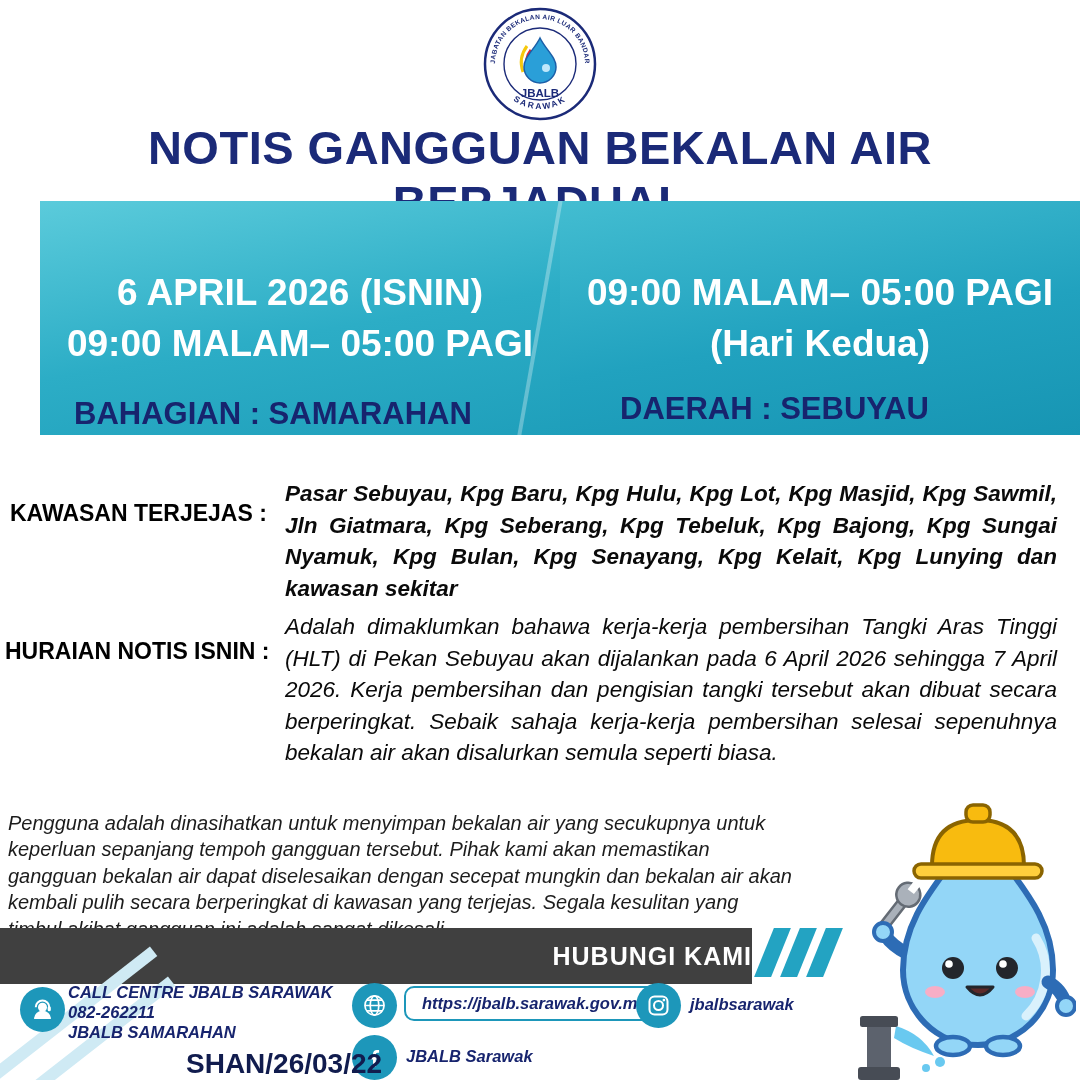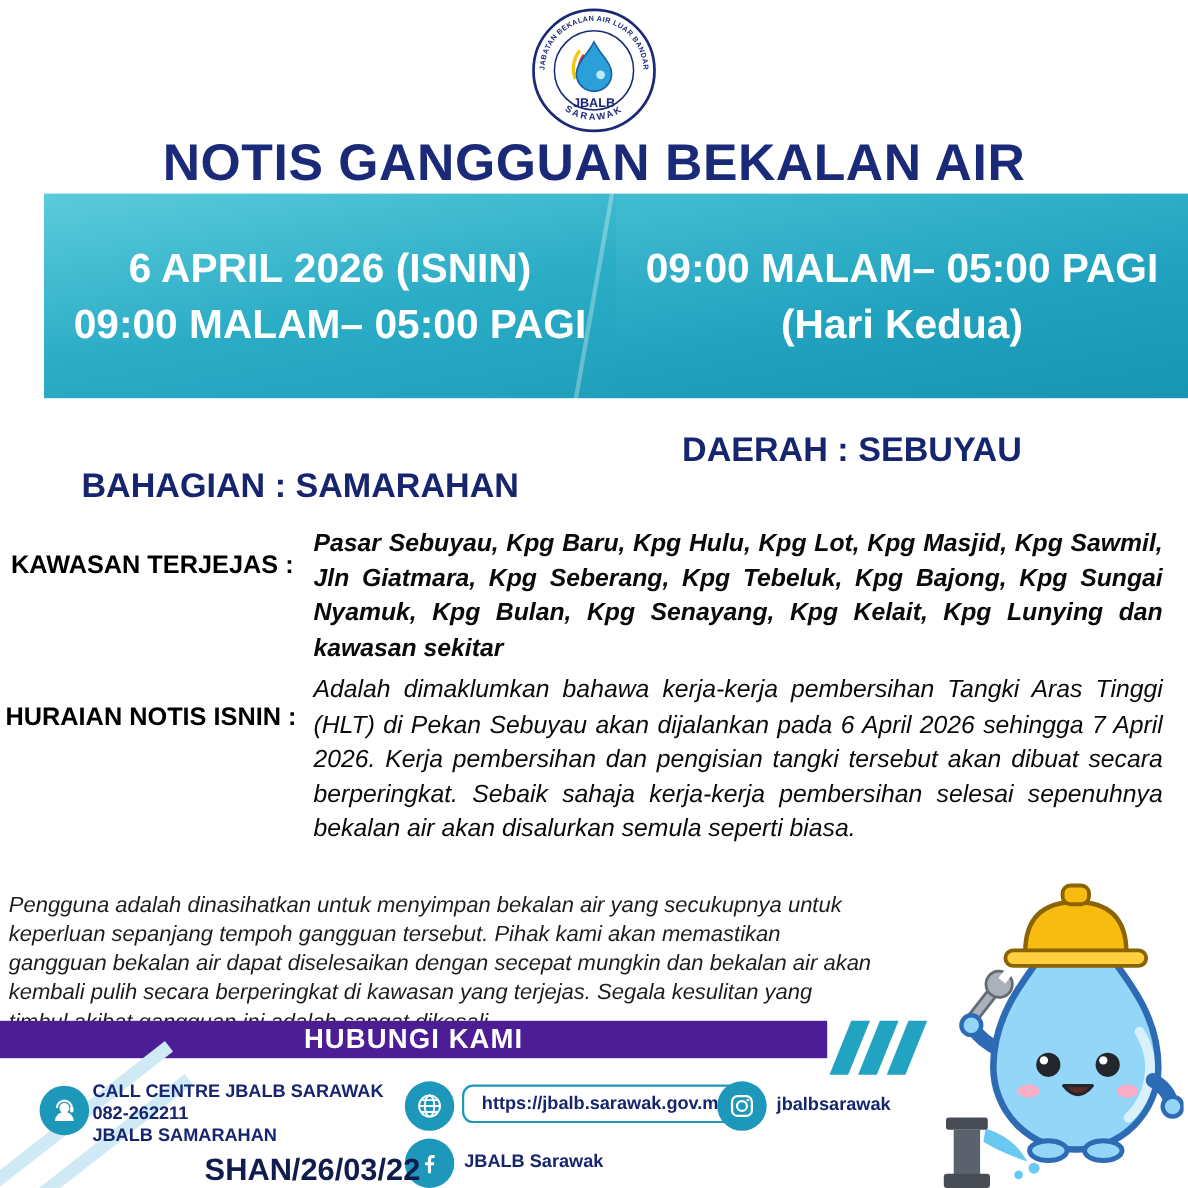--- a/index.html
+++ b/index.html
@@ -10,66 +10,66 @@
   }
   
   .logo { position:absolute; top:6px; left:50%; transform:translateX(-50%); }
   
   .title {
     position:absolute; top:120px; left:0; width:100%; text-align:center;
     font-size:47px; font-weight:bold; color:#1b2a78; letter-spacing:.5px;
   }
   
   .banner {
-    position:absolute; top:176px; left:0; width:1080px; height:186px;
+    position:absolute; top:201px; left:0; width:1080px; height:234px;
     display:flex; color:#fff;padding-left:40px;
   }
   .banner-col {
     flex:1; display:flex; flex-direction:column; justify-content:center;
     align-items:center; text-align:center; font-weight:bold; font-size:37px;
     line-height:1.38;
   }
   .banner-col.day1 { background:linear-gradient(170deg,#5bcbdb 0%,#2cadc6 55%,#1f9fbb 100%); }
   .banner-col.day2 { background:linear-gradient(170deg,#43bdd1 0%,#21a2bf 55%,#1795b3 100%); }
   .banner-divider {
     position:absolute; left:calc(50% - 2px); top:0; height:100%; width:4px;
     background:rgba(255,255,255,.30); transform:skewX(-10deg);
   }
   
   .region { position:absolute; font-size:31px; font-weight:bold; color:#17246e; }
-  .region.bahagian { top:396px; left:74px;margin-top:28px; }
+  .region.bahagian { top:396px; left:74px; }
   .region.daerah  { top:391px; left:620px; }
   
   .sec-label { position:absolute; font-size:23px; font-weight:bold; color:#000; white-space:nowrap; }
   .kawasan-label { top:500px; left:10px; }
   .huraian-label { top:638px; left:5px; }
   .sec-text {
     position:absolute; left:285px; width:772px; font-size:22.5px; color:#0a0a0a;
     text-align:justify; line-height:1.4;font-style:italic;
   }
   .kawasan-text { top:478px; font-weight:bold; }
   .huraian-text { top:611px; }
   
   .disclaimer {
     position:absolute; top:810px; left:8px; width:786px;
     font-size:20px; font-style:italic; color:#1c1c1c; line-height:1.32;
   }
   
   .contact-bar {
-    position:absolute; top:928px; left:0; width:752px; height:34px;
-    background:#4c1d95; display:flex; align-items:center; justify-content:center;
+    position:absolute; top:928px; left:0; width:752px; height:56px;
+    background:#404040; display:flex; align-items:center; justify-content:flex-end;
   }
   .contact-bar span { color:#fff; font-size:25px; font-weight:bold; letter-spacing:1px; }
   .slash { position:absolute; top:928px; height:49px; width:17px; background:#23a3c2; transform:skewX(-22deg); }
   .slash.s1 { left:764px; } .slash.s2 { left:790px; } .slash.s3 { left:816px; }
   
   .corner-stripe { position:absolute; background:#cfeaf4; height:12px; width:230px; transform:rotate(-38deg); z-index:0; }
   .cs1 { left:-52px; top:1016px; } .cs2 { left:-34px; top:1046px; }
   
-  .contact { position:absolute; top:975px; left:16px; width:860px; height:105px; z-index:1; }
+  .contact { position:absolute; top:975px; left:0; width:860px; height:105px; z-index:1;font-style:italic; }
   .circle-icon {
     position:absolute; width:45px; height:45px; border-radius:50%;
     background:#1d97ba; display:flex; align-items:center; justify-content:center;
   }
   .ci-call { left:20px; top:12px; }
   .ci-globe { left:352px; top:8px; }
   .ci-insta { left:636px; top:8px; }
   .ci-fb { left:352px; top:60px; }
   .circle-icon svg { width:27px; height:27px; }
   .contact-lines { position:absolute; left:68px; top:7px; font-size:16.5px; font-weight:bold; color:#17246e; line-height:20px; }

